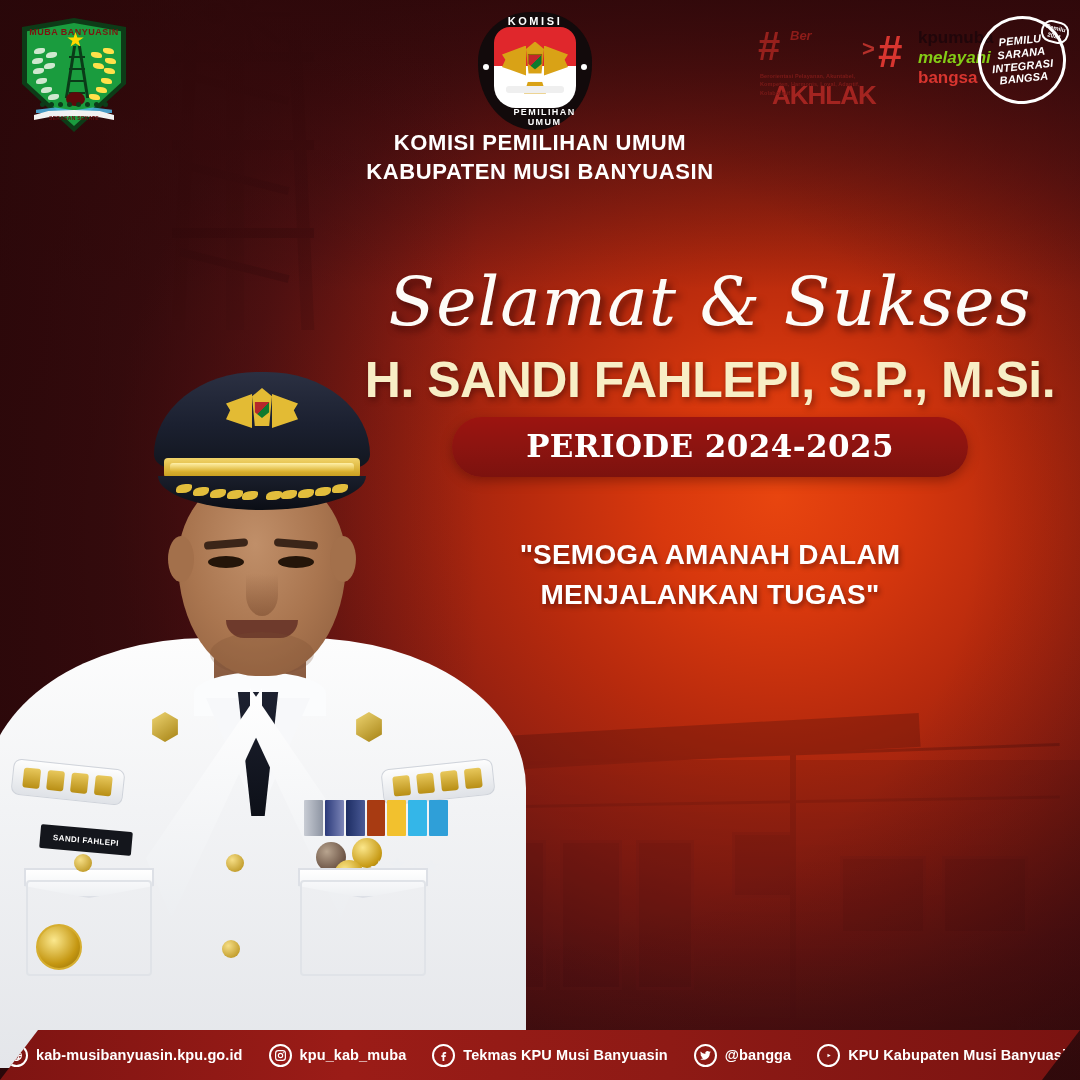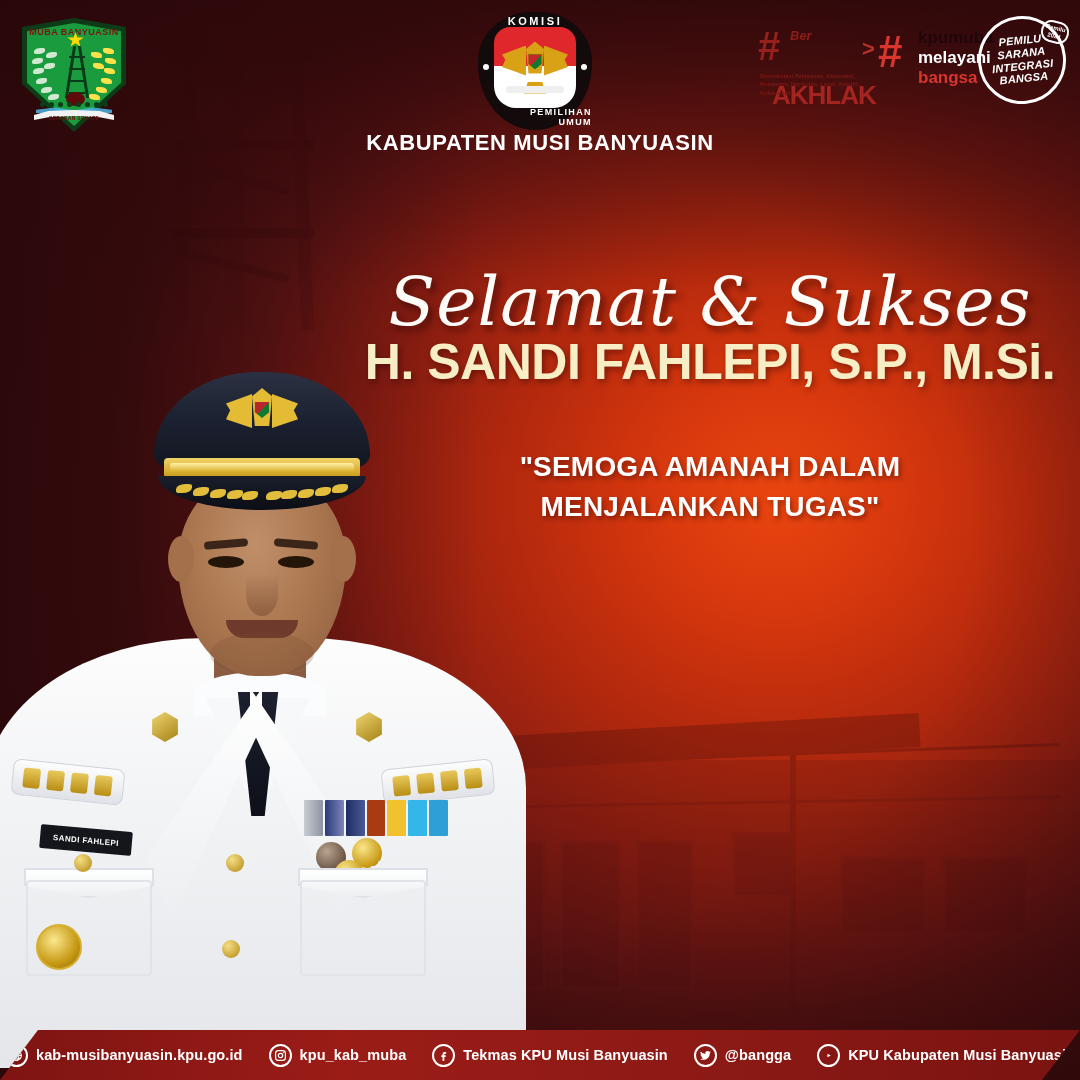--- a/index.html
+++ b/index.html
@@ -176,21 +176,21 @@
     position:absolute; left:16px; top:15px; right:16px; bottom:22px;
     border-radius:16px 16px 22px 22px;
     background:linear-gradient(180deg,#e0272c 0%,#e0272c 48%,#ffffff 48%,#ffffff 100%);
     overflow:hidden;
   }
   .kpu-top {
     position:absolute; left:0; right:0; top:3px; text-align:center;
     font-size:11px; font-weight:bold; color:#fff; letter-spacing:2.6px;
   }
   .kpu-bottom {
-    position:absolute; left:0; right:0; bottom:3px; text-align:right;
+    position:absolute; left:0; right:0; bottom:3px; text-align:center;
     font-size:9px; font-weight:bold; color:#fff; letter-spacing:1.4px;margin-left:19px;
   }
   .kpu-dot { position:absolute; width:6px; height:6px; border-radius:50%; background:#fff; top:52px; }
   .kpu-dot.l { left:5px; } .kpu-dot.r { right:5px; }
   .garuda {
     position:absolute; left:50%; top:50%; transform:translate(-50%,-52%);
     width:66px; height:54px;
   }
   .g-wing {
     position:absolute; top:6px; width:24px; height:30px;
@@ -253,21 +253,21 @@
 
   .mk-bangga { position:absolute; left:126px; top:10px; width:122px; height:76px; }
   .mk-bangga .hash2 {
     position:absolute; left:0; top:12px; font-size:44px; font-weight:bold;
     color:#d8352f; line-height:1;
   }
   .mk-bangga .t {
     position:absolute; left:40px; font-size:17px; font-weight:bold; line-height:1.22;
   }
   .mk-bangga .t1 { top:10px; color:#20060a; }
-  .mk-bangga .t2 { top:30px; color:#ffffff; }
+  .mk-bangga .t2 { top:30px; color:#84cc16;font-style:italic; }
   .mk-bangga .t3 { top:50px; color:#d8352f; }
 
   .mk-stamp {
     position:absolute; right:2px; top:4px; width:96px; height:96px;
   }
   .mk-stamp .circ {
     position:absolute; inset:4px; border:3px solid #fff; border-radius:50%;
     transform:rotate(-6deg);
   }
   .mk-stamp .txt {
@@ -479,20 +479,21 @@
   .copy { position:absolute; left:360px; top:268px; width:700px; text-align:center; }
 
   .selamat {
     font-family:"DejaVu Serif", serif;
     font-style:italic;
     font-size:68px;
     color:#fdfcf8;
     line-height:1;
     letter-spacing:1px;
     text-shadow:4px 5px 7px rgba(40,3,4,.55);
+    margin-bottom:18px;
     white-space:nowrap;
   }
   .name {
     font-family:"Liberation Sans", sans-serif;
     font-weight:bold;
     font-size:50px;
     color:#f8eec6;
     letter-spacing:-0.5px;
     line-height:1.06;
     text-shadow:2px 3px 6px rgba(40,3,4,.45);
@@ -664,20 +665,21 @@
             <div class="g-wing r"></div>
           <div class="g-body"></div>
           <div class="g-shield"></div>
           <div class="g-tail"></div>
           <div class="g-scroll"></div>
         </div>
       </div>
     </div>
 
     <div class="kpu-title">
+      <span>KOMISI PEMILIHAN UMUM</span>
       <span class="l2">KABUPATEN MUSI BANYUASIN</span>
     </div>
 
     <div class="marks">
 
       <div class="mk-akhlak">
         <span class="hash1">#</span>
         <span class="ber">Ber</span>
         <span class="word">AKHLAK</span>
         <span class="arrow">&gt;</span>
@@ -803,20 +805,23 @@
     <div class="p-pocket-r"></div>
     <div class="p-badge-gold"></div>
     <div class="p-btn" style="left:248px; bottom:196px;"></div>
     <div class="p-btn" style="left:244px; bottom:110px;"></div>
     <div class="p-btn" style="left:96px;  bottom:196px;"></div>
   </div>
 
   <div class="copy">
     <div class="selamat">Selamat &amp; Sukses</div>
     <div class="name">H. SANDI FAHLEPI, S.P., M.Si.</div>
+    <div class="period-wrap">
+      <div class="period">PERIODE 2024-2025</div>
+    </div>
     <div class="quote">
       <span>"SEMOGA AMANAH DALAM</span>
       <span class="q2">MENJALANKAN TUGAS"</span>
     </div>
   </div>
 
   <div class="footer">
 
     <div class="f-item">
       <span class="f-ico">

